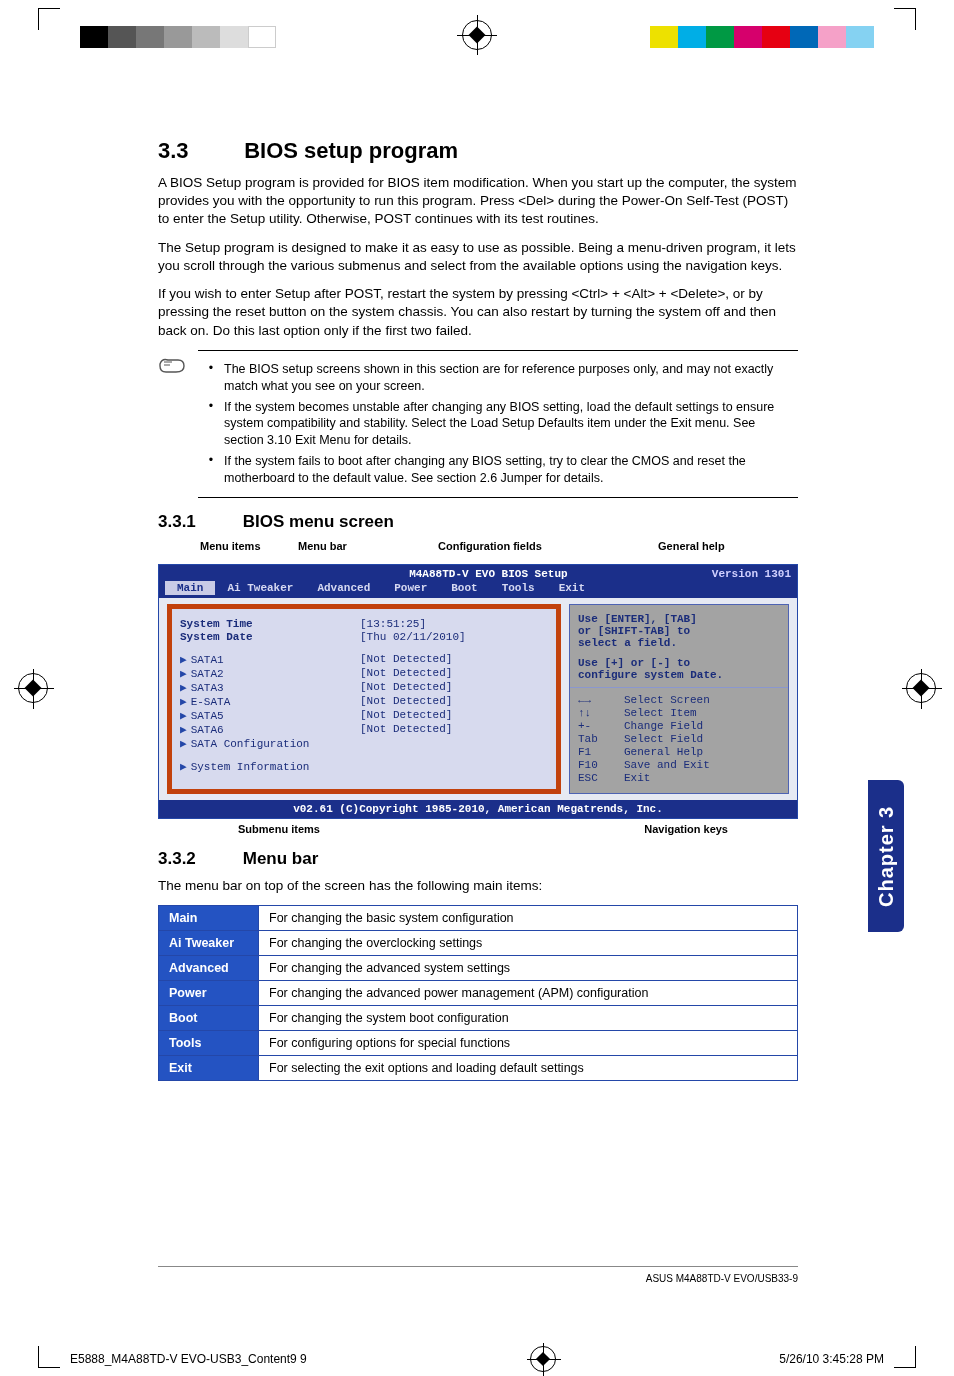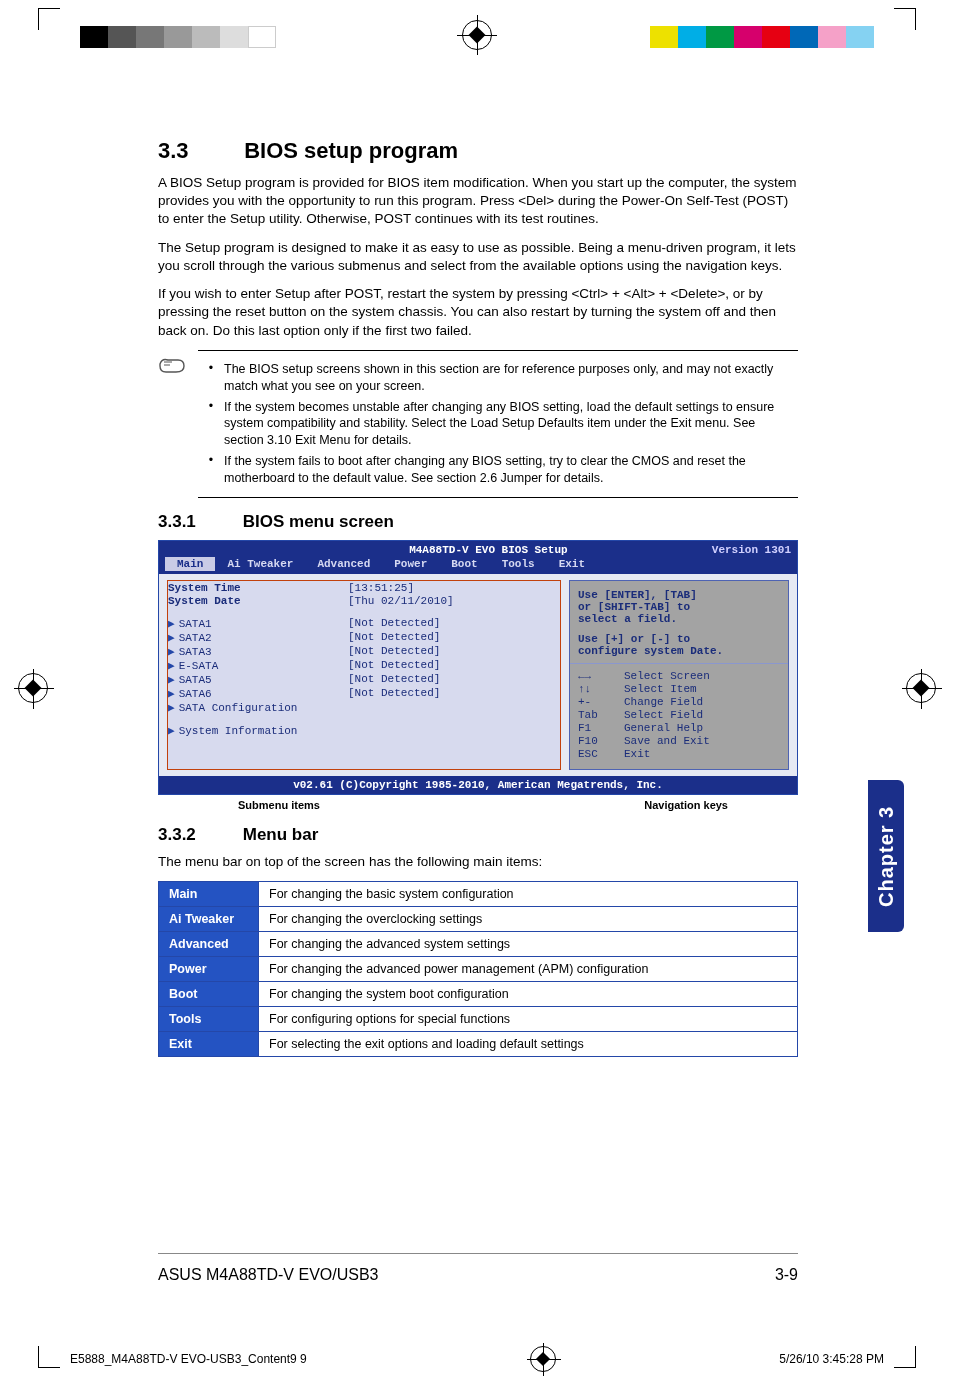--- a/index.html
+++ b/index.html
@@ -121,22 +121,23 @@
     padding: 0 6px 3px 6px;
     display:flex; gap: 0;
     font-weight:bold;
   }
   .bios-menu .tab { padding: 1px 12px; }
   .bios-menu .tab.active { background: #c9cbe6; color: #1b2f8a; }
 
   .bios-body { display:flex; }
   .bios-main {
     flex: 1;
-    border: 1px solid #c2410c;
+    border: 5px solid #c2410c;
     margin: 6px 4px 6px 8px;
+    padding: 8px;
     background: #d7daee;
   }
   .bios-side {
     width: 220px;
     border: 1px solid #4e63b3;
     margin: 6px 8px 6px 4px;
     padding: 8px;
     background: #a3a3a3;
   }
   .bios-row { display:flex; margin: 1px 0;}
@@ -190,22 +191,22 @@
     writing-mode: vertical-rl;
     transform: rotate(180deg);
     display:flex; align-items:center; justify-content:center;
     font-size: 20px; font-weight:bold;
     letter-spacing: 1px;
   }
 
   
   .foot {
     position:absolute; bottom: 92px; left: 158px; width: 640px;
-    border-top: 1px solid #888; padding-top: 12px;
-    display:flex; justify-content:space-between; font-size: 16px;
+    border-top: 1px solid #888; padding-top: 6px;
+    display:flex; justify-content:flex-end; font-size: 10px;
   }
 
   .print-footer {
     position:absolute; bottom: 4px; left: 70px; right: 70px;
     display:flex; justify-content:space-between; font-size: 12px;
     align-items:center;
   }
   .print-footer .crosshair2 {
     width: 26px; height: 26px; border: 1px solid #000; border-radius:50%;
     position: relative; margin: 0 auto;
@@ -288,20 +289,26 @@
           </li>
       </ul>
     </div>
   </div>
 
   <h2 class="subsection">
     <span class="num">3.3.1</span>
     <span>BIOS menu screen</span>
   </h2>
 
+  <div class="callout-row">
+    <span class="lbl" style="left:42px">Menu items</span>
+    <span class="lbl" style="left:140px">Menu bar</span>
+    <span class="lbl" style="left:280px">Configuration fields</span>
+    <span class="lbl" style="left:500px">General help</span>
+  </div>
 
   <div class="bios-diagram">
     <div class="bios-title">
       <span style="width:100px"></span>
       <span class="center">M4A88TD-V EVO BIOS Setup</span>
       <span class="ver">Version 1301</span>
     </div>
     <div class="bios-menu">
       <span class="tab active">Main</span>
       <span class="tab">Ai Tweaker</span>

